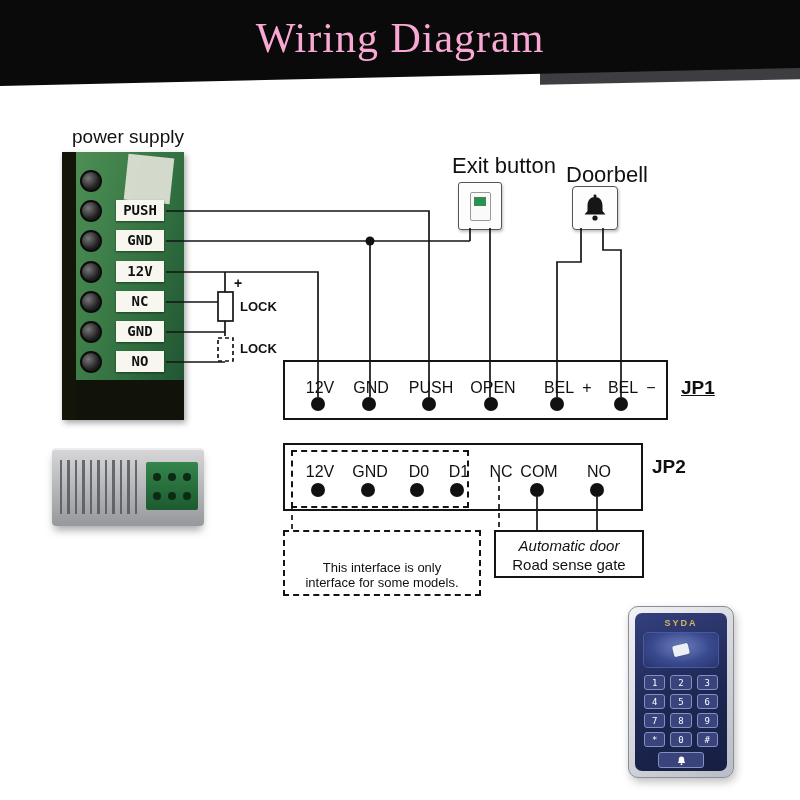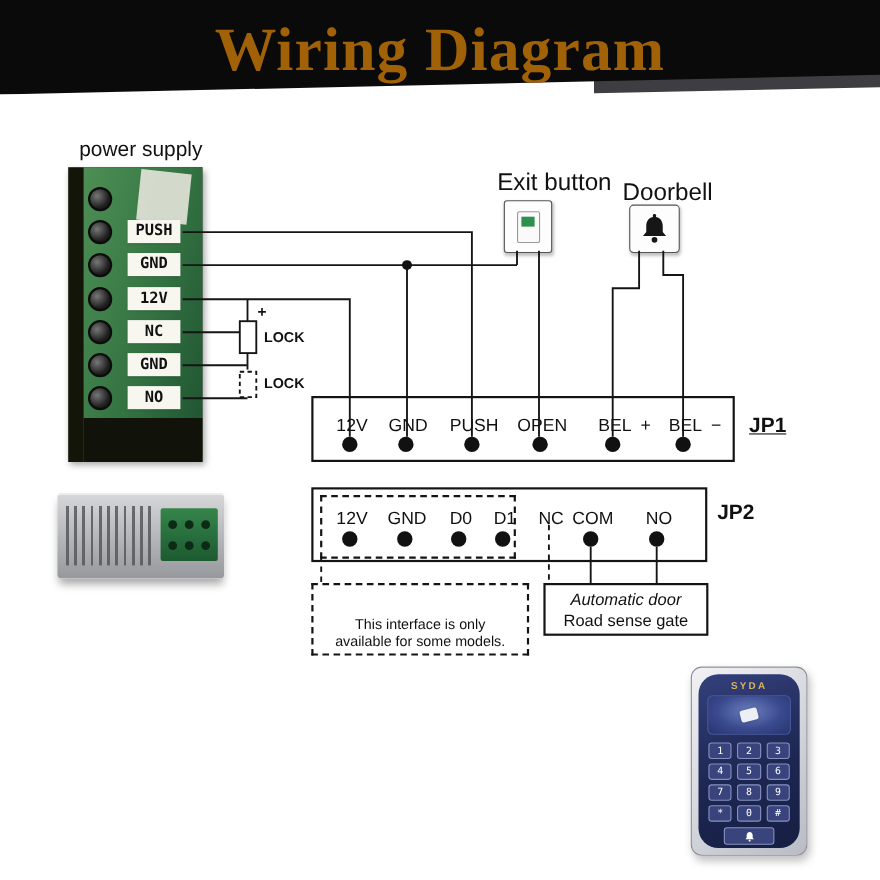--- a/index.html
+++ b/index.html
@@ -2,22 +2,22 @@
 <html><head>
 <meta charset="utf-8">
 <style>
   html,body{margin:0;padding:0;background:#fff;}
   #root{position:relative;width:800px;height:800px;background:#fff;overflow:hidden;
         font-family:"Liberation Sans",sans-serif;color:#111;}
   
   .banner-accent{position:absolute;left:540px;top:66px;width:260px;height:16px;background:#3e3e42;transform:skewY(-1.2deg);z-index:1;}
   .banner{position:absolute;left:0;top:0;width:800px;height:92px;background:#0a0a0a;
           clip-path:polygon(0 0,800px 0,800px 68px,0 86px);z-index:2;}
-  .banner-title{position:absolute;width:100%;top:14px;text-align:center;color:#a16207;
-          font-family:"Liberation Serif",serif;font-weight:700;font-size:56px;letter-spacing:1px;}
+  .banner-title{position:absolute;width:100%;top:14px;text-align:center;color:#f9a8d4;
+          font-family:"Liberation Serif",serif;font-weight:400;font-size:42px;letter-spacing:1px;}
   
   .sec-label{position:absolute;font-size:22px;color:#111;}
   .box{position:absolute;border:2px solid #141414;background:#fff;box-sizing:border-box;}
   .dashedbox{border-style:dashed;}
   .pin{position:absolute;transform:translateX(-50%);font-size:16px;font-weight:500;color:#111;white-space:nowrap;}
   .tag{position:absolute;font-size:19px;font-weight:600;color:#111;}
   .cline{position:absolute;width:100%;text-align:center;white-space:nowrap;}
   
   .pcb{position:absolute;left:62px;top:152px;width:122px;height:268px;background:#141509;box-shadow:2px 3px 6px rgba(0,0,0,.35);}
   .pcb-board{position:absolute;left:14px;top:0;width:108px;height:268px;
@@ -45,21 +45,21 @@
   .psu-vents{position:absolute;left:8px;top:10px;width:78px;height:54px;
       background:repeating-linear-gradient(90deg,#54575c 0 2.5px,transparent 2.5px 7.5px);opacity:.85;}
   .psu-term{position:absolute;right:6px;top:12px;width:52px;height:48px;border-radius:2px;
       background:linear-gradient(180deg,#35854c,#1c5a30);display:grid;grid-template-columns:repeat(3,1fr);
       gap:4px;padding:7px 6px;box-sizing:border-box;}
   .psu-hole{width:8px;height:8px;border-radius:50%;background:#0d2a14;margin:auto;}
   
   .keypad{position:absolute;left:628px;top:606px;width:104px;height:170px;border-radius:10px;
       background:linear-gradient(135deg,#f2f2f5,#b9bcc6);border:1px solid #8a8d96;
       box-shadow:2px 4px 8px rgba(0,0,0,.25);}
-  .kp-inner{position:absolute;left:6px;top:6px;right:6px;bottom:6px;border-radius:18px;
+  .kp-inner{position:absolute;left:6px;top:6px;right:6px;bottom:6px;border-radius:7px;
       background:linear-gradient(160deg,#33407c 0%,#1d2752 55%,#161e42 100%);}
   .kp-brand{margin-top:5px;text-align:center;color:#d9b35c;font-size:9px;font-weight:700;letter-spacing:2px;}
   .kp-card{margin:4px 8px 0;height:34px;border-radius:5px;position:relative;border:1px solid #4a58a0;
       background:radial-gradient(ellipse at 50% 40%,#6c7fc0 0%,#3a4a8e 55%,#27346e 100%);}
   .kp-card-icon{position:absolute;left:50%;top:50%;width:16px;height:11px;background:#eceff5;border-radius:2px;
       transform:translate(-50%,-50%) rotate(-14deg);box-shadow:0 0 2px rgba(0,0,0,.4);}
   .kp-keys{display:grid;grid-template-columns:repeat(3,1fr);gap:4px 5px;margin:7px 9px 0;}
   .kkey{height:13px;background:#39437c;border:1px solid #8690c0;border-radius:3px;color:#fff;
       font-family:"DejaVu Sans Mono",monospace;font-size:9px;display:flex;align-items:center;justify-content:center;}
   .kp-bell{margin:5px auto 0;width:44px;height:14px;background:#39437c;border:1px solid #8690c0;border-radius:3px;
@@ -136,21 +136,21 @@
     <span class="pin" style="left:134px;top:18px;">D0</span>
     <span class="pin" style="left:174px;top:18px;text-align:center;">D1</span>
     <span class="pin" style="left:216px;top:18px;">NC</span>
     <span class="pin" style="left:254px;top:18px;">COM</span>
     <span class="pin" style="left:314px;top:18px;">NO</span>
   </div>
   <div class="tag" style="left:652px;top:456px;">JP2</div>
 
   <div class="box dashedbox" style="left:283px;top:530px;width:198px;height:66px;">
     <div class="cline" style="top:28px;font-size:13px;">This interface is only</div>
-    <div class="cline" style="top:43px;font-size:13px;">available for some models.</div>
+    <div class="cline" style="top:43px;font-size:13px;">interface for some models.</div>
   </div>
 
   <div class="box" style="left:494px;top:530px;width:150px;height:48px;">
     <div class="cline" style="top:5px;font-size:15px;font-style:italic;">Automatic door</div>
     <div class="cline" style="top:24px;font-size:15px;">Road sense gate</div>
   </div>
 
   <div class="psu">
     <div class="psu-vents"></div>
     <div class="psu-term">

